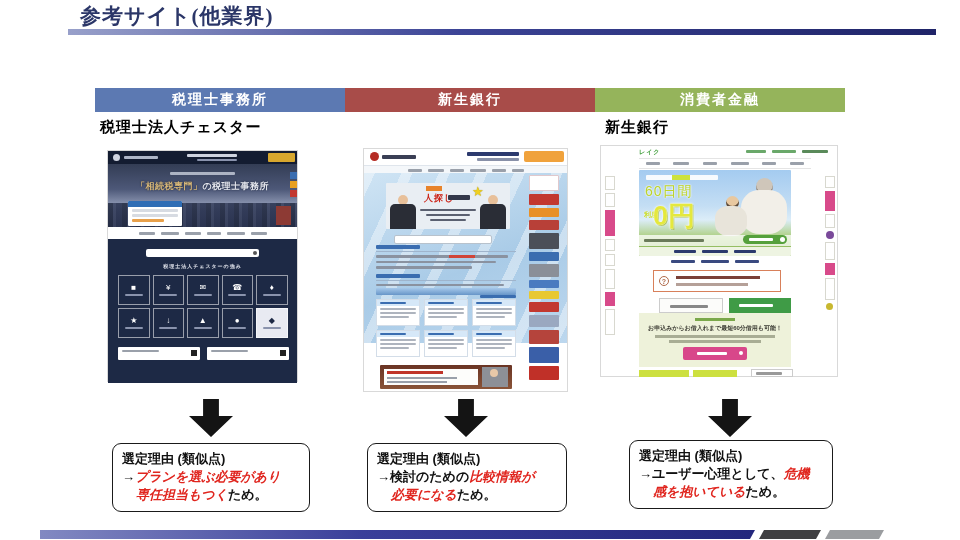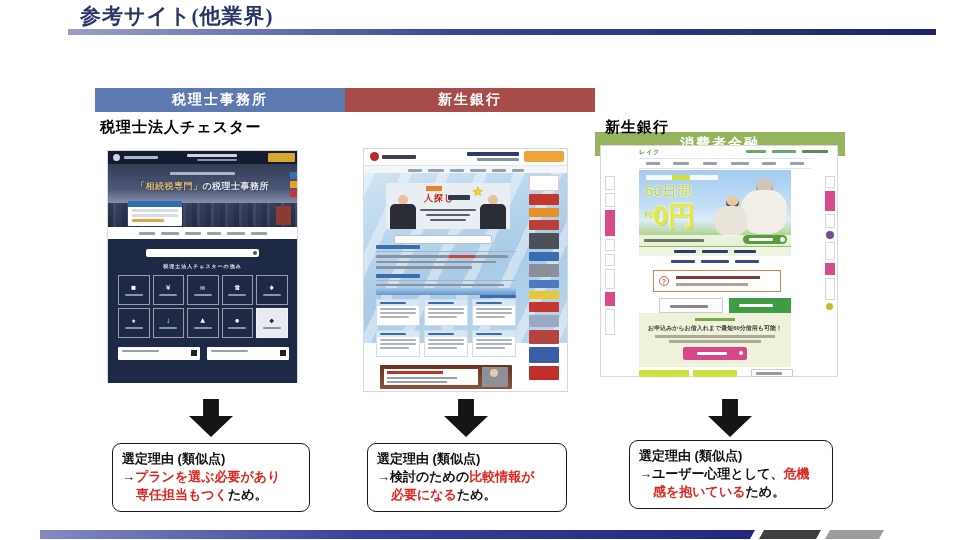--- a/index.html
+++ b/index.html
@@ -10,29 +10,29 @@
   .slide-title{left:80px;top:2px;font-family:"Liberation Serif","DejaVu Serif",serif;
     font-size:21px;font-weight:bold;color:#2b3668;letter-spacing:1px;}
   .title-underline{left:68px;top:29px;width:868px;height:6px;
     background:linear-gradient(to right,#98a0ca,#3c4496 45%,#1f2468);}
   .statement{left:70px;top:40px;font-size:15px;font-weight:bold;color:#0b0b0b;letter-spacing:.5px;}
   
   .cat{top:88px;height:24px;display:flex;align-items:center;justify-content:center;
        color:#fff;font-size:14px;font-weight:bold;letter-spacing:2px;}
   .cat-1{left:95px;width:250px;background:#5c79b2;}
   .cat-2{left:345px;width:250px;background:#a84c49;}
-  .cat-3{left:595px;width:250px;background:#95b45b;margin-top:44px;}
+  .cat-3{left:595px;width:250px;background:#95b45b;}
   .site-name{top:118px;font-size:15px;font-weight:bold;color:#000;letter-spacing:1px;}
   
   .mb{background:#b9bfc9;border-radius:1px;}
   .dash{display:inline-block;height:3px;background:#9aa0aa;border-radius:1px;margin:0 3px;vertical-align:middle;}
   
   .thumb{border:1px solid #d9d9d9;box-sizing:border-box;background:#fff;}
   
-  #t1{left:107px;top:150px;width:191px;height:232px;font-family:Liberation Mono, monospace;}
+  #t1{left:107px;top:150px;width:191px;height:232px;}
   .ch-header{position:absolute;left:0;top:0;width:100%;height:13px;background:#131c31;}
   .ch-logo-dot{position:absolute;left:5px;top:3px;width:7px;height:7px;border-radius:50%;background:#cfd4e0;}
   .ch-cta{position:absolute;right:2px;top:2px;width:27px;height:9px;background:#d7a72e;border-radius:1px;}
   .ch-hero{position:absolute;left:0;top:13px;width:100%;height:63px;
     background:linear-gradient(180deg,#333d55 0%,#4d5878 40%,#8690ac 62%,#5d6785 75%,#2e364e 100%);overflow:hidden;}
   .ch-sky{position:absolute;left:0;bottom:0;width:100%;height:24px;opacity:.85;
     background:repeating-linear-gradient(90deg,#232b42 0 5px,#39425f 5px 8px,#2a3350 8px 14px);}
   .ch-hero-sub{position:absolute;left:33%;top:8px;width:34%;height:3px;background:#c9cfdd;opacity:.8;border-radius:1px;}
   .ch-hero-title{position:absolute;left:0;top:16px;width:100%;text-align:center;
     font-size:9px;font-weight:bold;color:#e6e8ef;letter-spacing:.5px;text-shadow:0 0 2px #1a2238;}
@@ -157,21 +157,21 @@
   .sh-pink .mb{position:absolute;left:14px;top:5px;width:30px;height:3px;background:#fff;}
   .sh-pink i{position:absolute;right:4px;top:4px;width:4px;height:4px;border-radius:50%;background:#fff;}
   .sh-yg{position:absolute;top:224px;height:7px;background:#cde040;}
   .sh-wb{position:absolute;left:150px;top:223px;width:42px;height:8px;background:#fff;border:1px solid #ccc;box-sizing:border-box;}
   .sh-wb .mb{margin:2px 4px;width:26px;height:2.5px;background:#999;}
   
   .down-arrow{width:44px;height:38px;background:#141414;
      clip-path:polygon(32% 0,68% 0,68% 45%,100% 45%,50% 100%,0 45%,32% 45%);}
   .reason{border:1.6px solid #1a1a1a;border-radius:9px;background:#fff;
      padding:6px 9px 7px 9px;font-size:13px;font-weight:bold;color:#111;line-height:1.38;box-sizing:border-box;}
-  .reason .red{color:#e0251e;}
+  .reason .red{color:#e0251e;font-style:italic;}
   .reason .l3{padding-left:14px;}
   
   .bb-blue{left:40px;top:530px;width:715px;height:9px;
      background:linear-gradient(to right,#8289c2,#3a3f9a 45%,#23277d);
      clip-path:polygon(0 0,100% 0,calc(100% - 5px) 100%,0 100%);}
   .bb-dark{left:759px;top:530px;width:62px;height:9px;background:#3f3f41;
      clip-path:polygon(5px 0,100% 0,calc(100% - 5px) 100%,0 100%);}
   .bb-light{left:825px;top:530px;width:59px;height:9px;background:#9b9da0;
      clip-path:polygon(5px 0,100% 0,calc(100% - 5px) 100%,0 100%);}
 </style>

